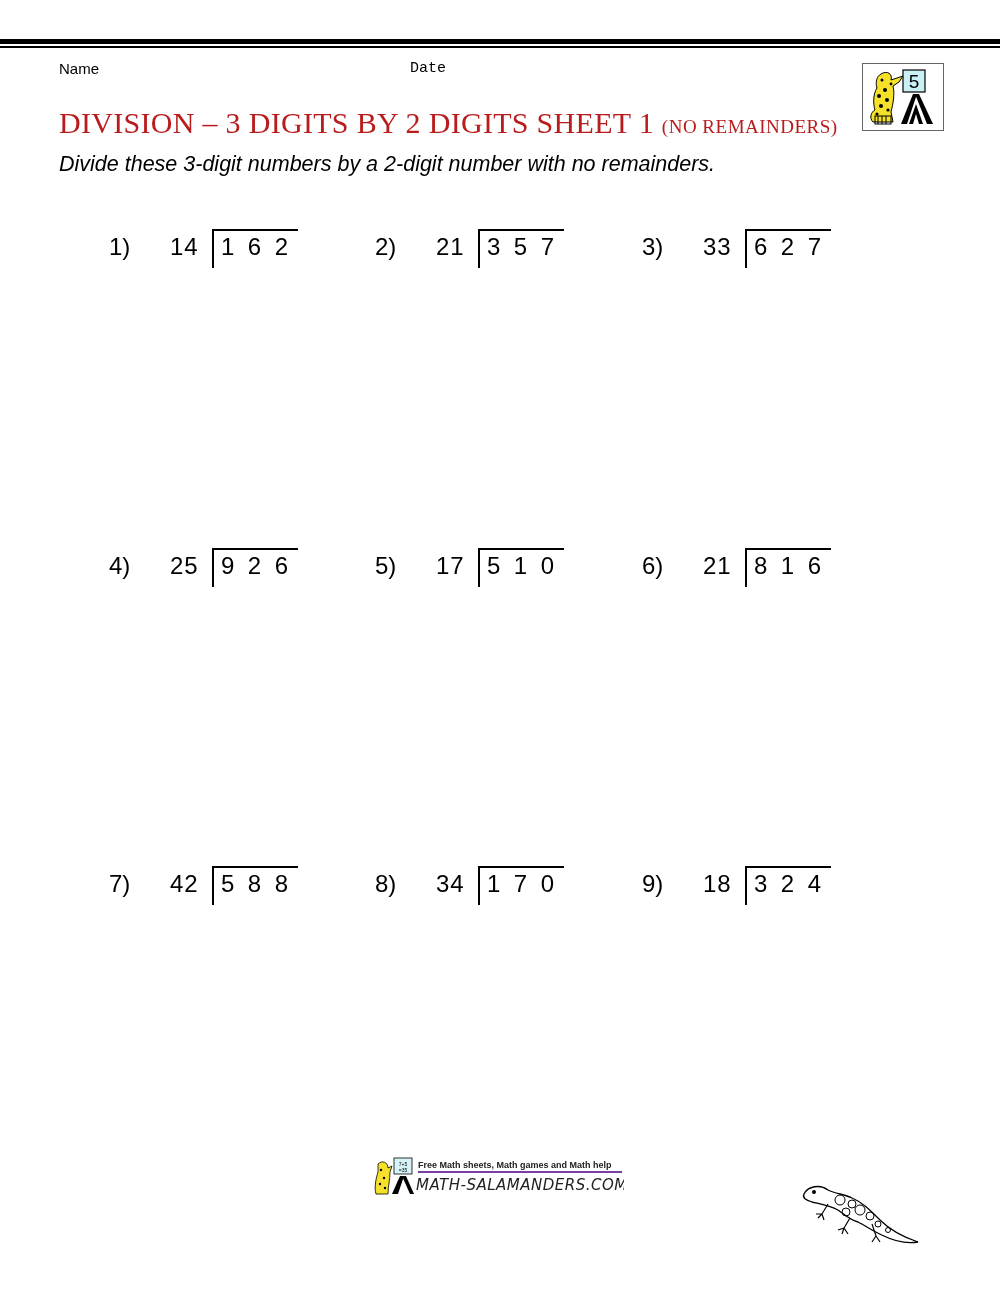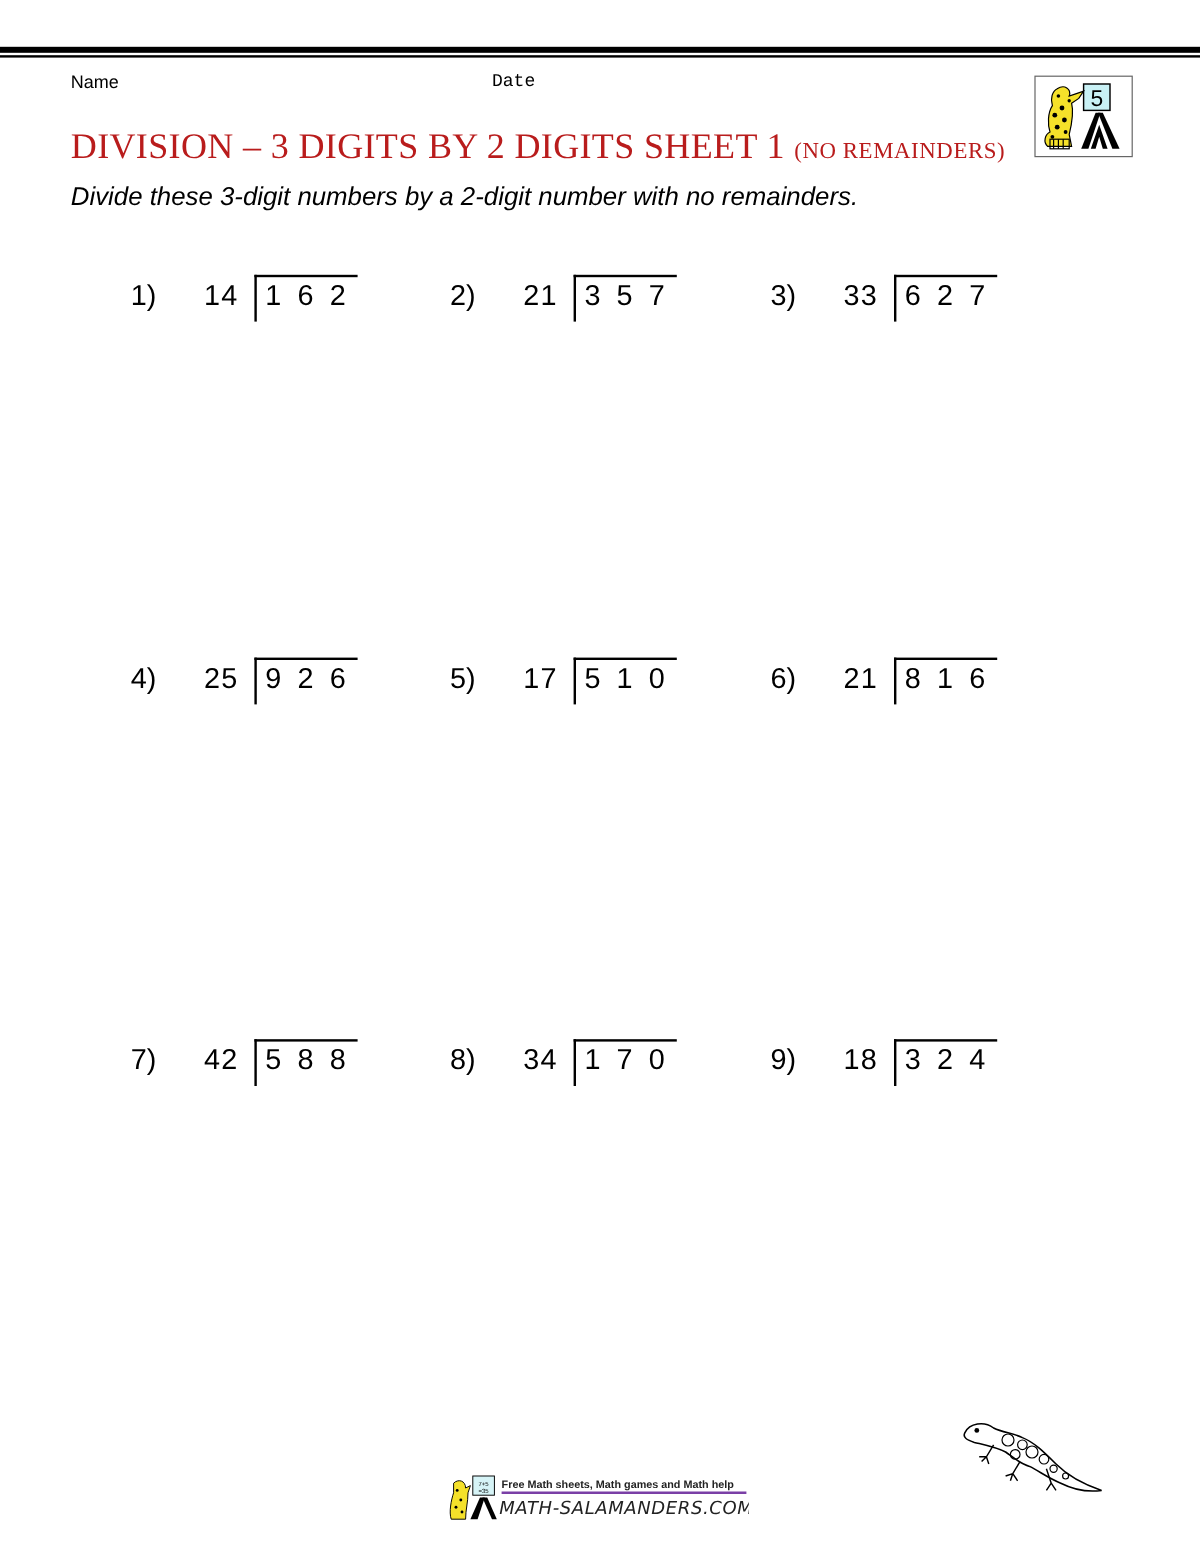--- a/index.html
+++ b/index.html
@@ -13,21 +13,21 @@
   .title .sub { font-size: 19px; letter-spacing: 0.5px; }
   .instructions { position: absolute; left: 59px; top: 152px; font-size: 21.5px; white-space: nowrap; font-style: italic; }
   .logo-box { position: absolute; left: 862px; top: 63px; width: 82px; height: 68px; border: 1px solid #666;
               box-sizing: border-box; background: #fff; }
   .problem { position: absolute; height: 50px; }
   .problem .num { position: absolute; left: 0; top: 4px; font-size: 24px; white-space: nowrap; }
   .problem .divisor { position: absolute; left: 61px; top: 4px; font-size: 24px; letter-spacing: 1px; white-space: nowrap; }
   .problem .bracket { position: absolute; left: 103px; top: 0; width: 84px; height: 37px;
                       border-left: 2px solid #000; border-top: 2px solid #000; }
   .problem .dividend { position: absolute; left: 112px; top: 4px; font-size: 24px; letter-spacing: 13.5px; white-space: nowrap; }
-  .footer-logo { position: absolute; left: 372px; top: 1228px; width: 252px; height: 42px; }
+  .footer-logo { position: absolute; left: 372px; top: 1156px; width: 252px; height: 42px; }
   .salamander { position: absolute; left: 800px; top: 1180px; width: 120px; height: 72px; }
 </style>
 </head>
 <body>
 
 <div class="rule-thick"></div>
 <div class="rule-thin"></div>
 
 <div class="field-label" style="left:59px;">Name</div>
 <div class="field-label" style="left:410px;font-family:Liberation Mono, monospace;">Date</div>

